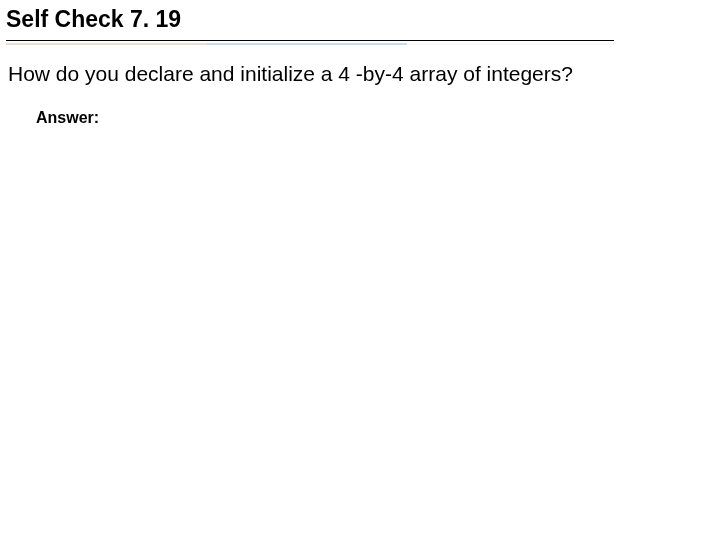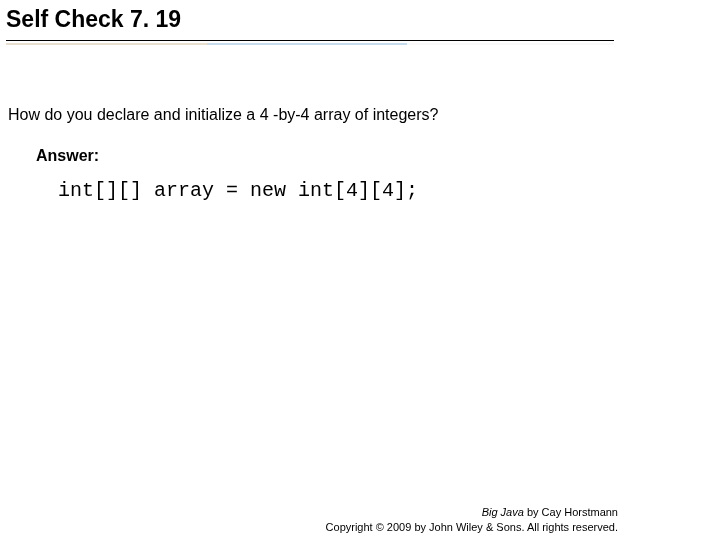--- a/index.html
+++ b/index.html
@@ -39,25 +39,24 @@
     height: 2px;
     width: 100%;
     background: linear-gradient(to right,
       #d8c9b0 0%, #d8c9b0 33%,
       #9fc4e0 33%, #9fc4e0 66%,
       #f5f5f5 66%, #f5f5f5 100%);
     opacity: 0.6;
   }
   .question {
     font-family: Arial, Helvetica, sans-serif;
-    font-size: 16px;
+    font-size: 21px;
     color: #000;
     padding: 16px 10px 0 8px;
     line-height: 1.25;
-    margin-top: 44px;
   }
   .answer-block {
     padding: 22px 10px 0 36px;
   }
   .answer-label {
     font-family: Arial, Helvetica, sans-serif;
     font-size: 16px;
     font-weight: bold;
     color: #000;
   }
@@ -90,23 +89,16 @@
   <div class="title-block">
     <div class="title">Self Check 7. 19</div>
     <div class="title-underline"></div>
     <div class="subline"></div>
   </div>
 
   <div class="question">How do you declare and initialize a 4 -by-4 array of integers?</div>
 
   <div class="answer-block">
     <div class="answer-label">Answer:</div>
-    <div class="code">int[][] array = new int[4][4];</div>
   </div>
 
-  <div class="footer">
-    <div>
-      <span class="book">Big Java</span><span> by Cay Horstmann</span>
-    </div>
-    <div>Copyright © 2009 by John Wiley &amp; Sons. All rights reserved.</div>
-  </div>
 
 </div>
 
 </body></html>

